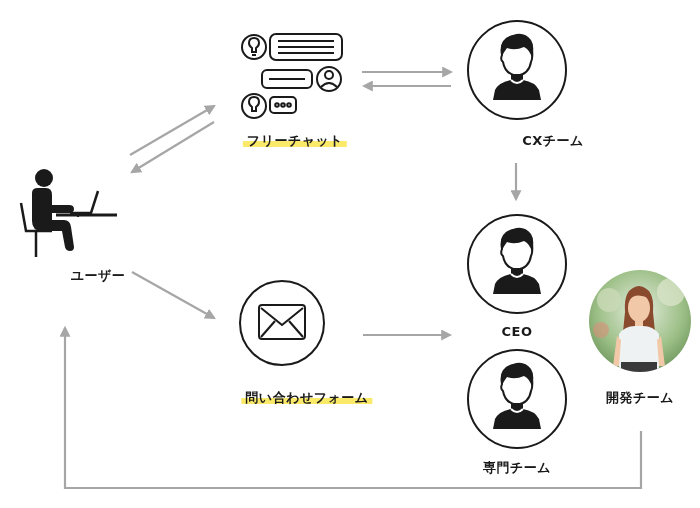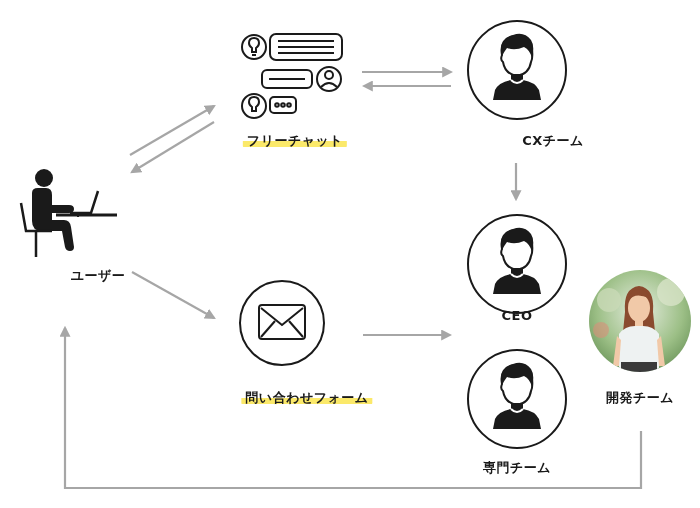--- a/index.html
+++ b/index.html
@@ -83,21 +83,21 @@
 <div class="label" style="left:517px;top:132px;margin-left:36px;">CXチーム</div>
 
 <div class="circle" style="left:467px;top:214px;width:100px;height:100px;">
   <svg width="96" height="96" viewBox="0 0 96 96">
     <path d="M33,33 Q30,16 46,14 Q62,12 63,28 Q64,36 62,40 Q60,52 48,54 Q36,52 34,40 Q31,38 33,33 Z" fill="#fff" stroke="#1a1a1a" stroke-width="2"></path>
     <path d="M33,34 Q29,17 44,13 Q55,9 62,18 Q66,24 63,36 Q61,28 55,25 Q46,29 38,26 Q35,30 33,34 Z" fill="#1a1a1a"></path>
     <path d="M42,52 L42,58 Q30,60 26,68 L24,78 L72,78 L70,68 Q66,60 54,58 L54,52 Z" fill="#1a1a1a"></path>
     <path d="M42,58 Q48,64 54,58" stroke="#fff" stroke-width="2" fill="none"></path>
   </svg>
 </div>
-<div class="label" style="left:517px;top:308px;">CEO</div>
+<div class="label" style="left:517px;top:324px;">CEO</div>
 
 <div class="circle" style="left:467px;top:349px;width:100px;height:100px;">
   <svg width="96" height="96" viewBox="0 0 96 96">
     <path d="M33,33 Q30,16 46,14 Q62,12 63,28 Q64,36 62,40 Q60,52 48,54 Q36,52 34,40 Q31,38 33,33 Z" fill="#fff" stroke="#1a1a1a" stroke-width="2"></path>
     <path d="M33,34 Q29,17 44,13 Q55,9 62,18 Q66,24 63,36 Q61,28 55,25 Q46,29 38,26 Q35,30 33,34 Z" fill="#1a1a1a"></path>
     <path d="M42,52 L42,58 Q30,60 26,68 L24,78 L72,78 L70,68 Q66,60 54,58 L54,52 Z" fill="#1a1a1a"></path>
     <path d="M42,58 Q48,64 54,58" stroke="#fff" stroke-width="2" fill="none"></path>
   </svg>
 </div>
 <div class="label" style="left:517px;top:459px;">専門チーム</div>

